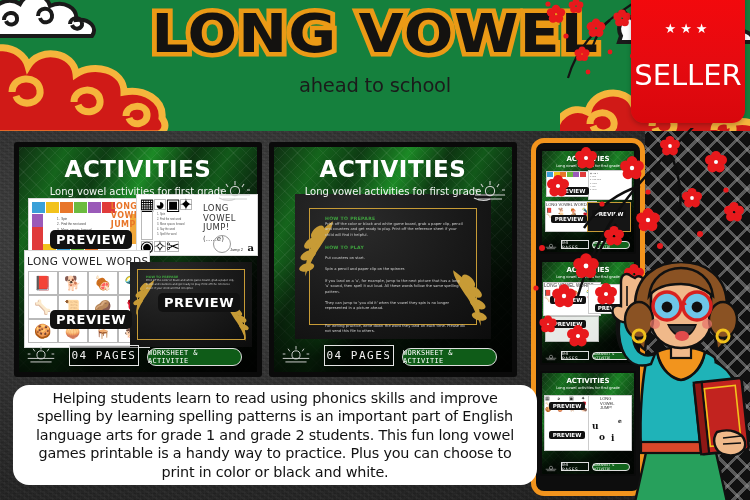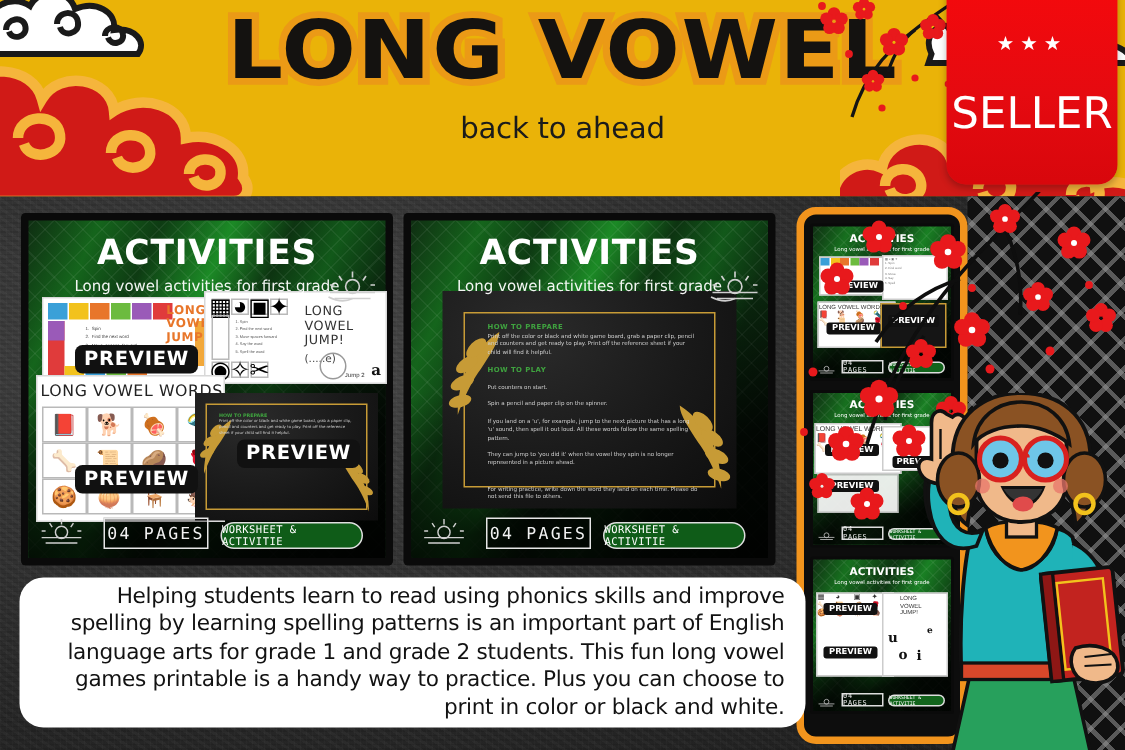--- a/index.html
+++ b/index.html
@@ -7,21 +7,21 @@
   body {
     font-family:"Liberation Sans", sans-serif;
     background:#1a1a1a;
     position:relative;
   }
   .stage { position:absolute; inset:0; width:750px; height:500px; overflow:hidden; }
 
   
   .header {
     position:absolute; left:0; top:0; width:750px; height:131px;
-    background:#eab308; overflow:hidden;
+    background:#15803d; overflow:hidden;
   }
   .cloud-swirl { position:absolute; }
   .cl-red { fill:#d01a17; stroke:#f5b53c; stroke-width:7; }
   .cl-wht { fill:#ffffff; stroke:#1a1a1a; stroke-width:4; }
 
   .title-wrap {
     position:absolute; left:0; top:6px; width:750px; text-align:center;
     z-index:6;
   }
   .main-title {
@@ -193,21 +193,21 @@
   }
 
   
   .descbox {
     position:absolute; left:13px; top:385px; width:524px; height:100px;
     background:#ffffff; border-radius:16px; z-index:30;
     display:flex; align-items:center; justify-content:center; padding:4px 14px;
   }
   .desctext {
     font-family:"DejaVu Sans", sans-serif;
-    font-size:14.4px; color:#121212; text-align:right; line-height:1.28;
+    font-size:14.4px; color:#121212; text-align:center; line-height:1.28;
     letter-spacing:-0.2px;
   }
 
   
   .character { position:absolute; left:595px; top:262px; width:168px; height:240px; z-index:45; }
 </style>
 </head>
 <body>
 
 <div class="stage">
@@ -304,21 +304,21 @@
           <circle cx="140" cy="58" r="2.2"></circle>
         <circle cx="56" cy="6" r="2.6"></circle>
           <circle cx="96" cy="74" r="2.4"></circle>
       </g>
     </svg>
 
     <div class="title-wrap">
       <span class="main-title">LONG VOWEL</span>
     </div>
     <div class="subtitle">
-      <div>back to ahead</div>
+      <div>ahead to school</div>
     </div>
   </div>
 
   <div class="badge">
     <div class="stars">★★★</div>
     <div class="b2">SELLER</div>
   </div>
 
   <div class="body-bg"></div>
 

